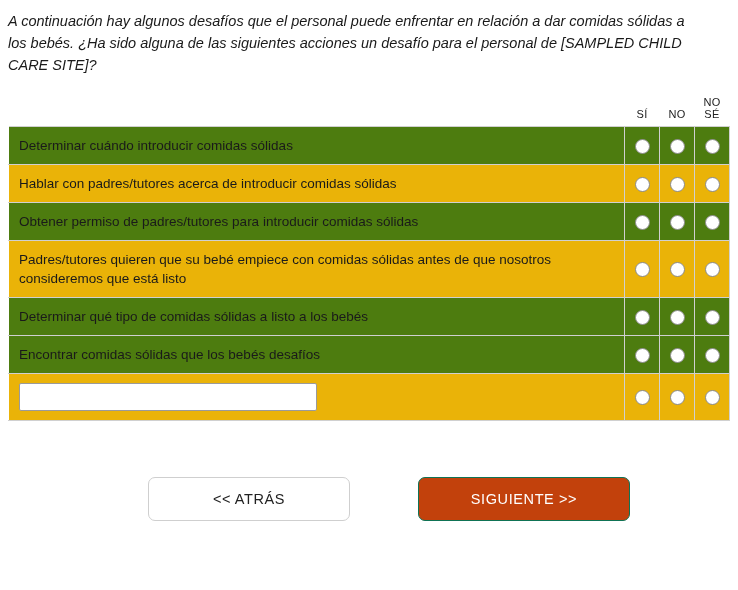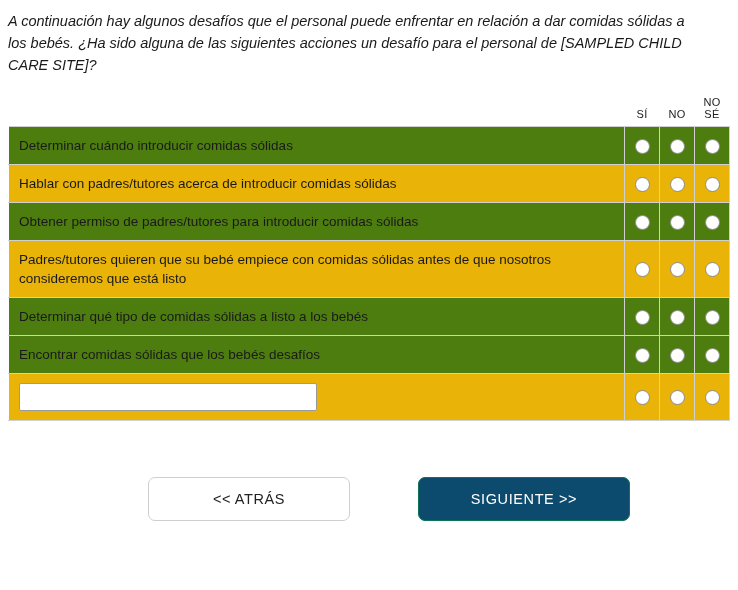--- a/index.html
+++ b/index.html
@@ -130,21 +130,21 @@
   .btn-back {
     width: 202px;
     height: 44px;
     background: #ffffff;
     border: 1px solid #cfcfcf;
     color: #222222;
   }
   .btn-next {
     width: 212px;
     height: 44px;
-    background: #0c4a6e;
+    background: #c2410c;
     border: 1px solid #0f7355;
     color: #ffffff;
   }
 </style>
 </head>
 <body>
 
 <div class="page">
 
   <p class="question">A continuación hay algunos desafíos que el personal puede enfrentar en relación a dar comidas sólidas a los bebés. ¿Ha sido alguna de las siguientes acciones un desafío para el personal de [SAMPLED CHILD CARE SITE]?</p>

